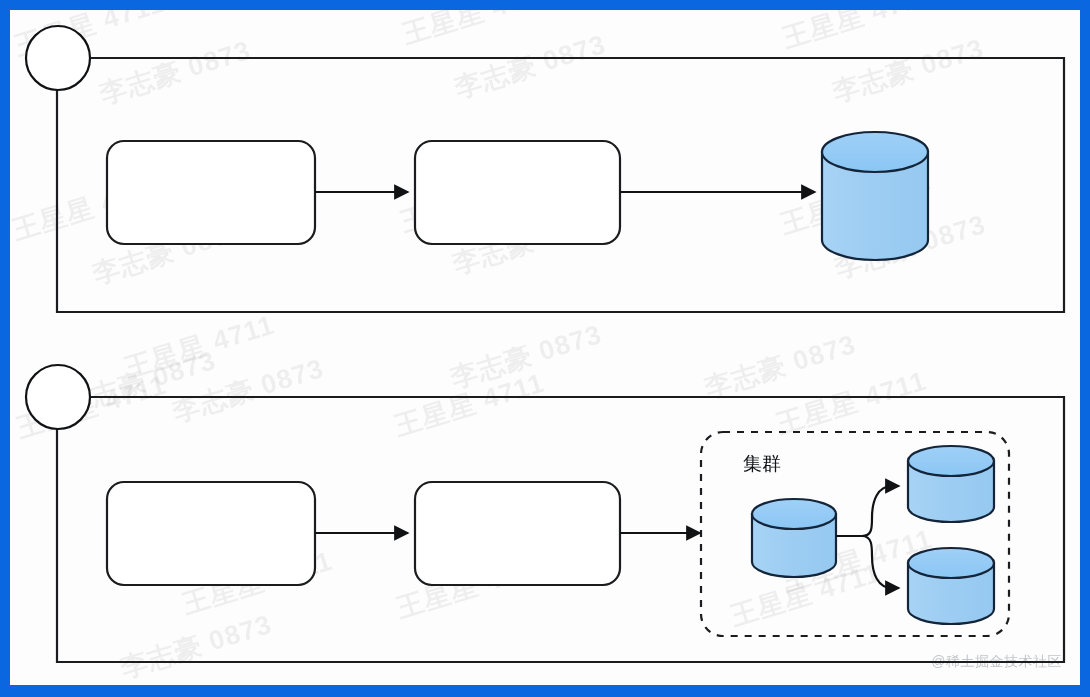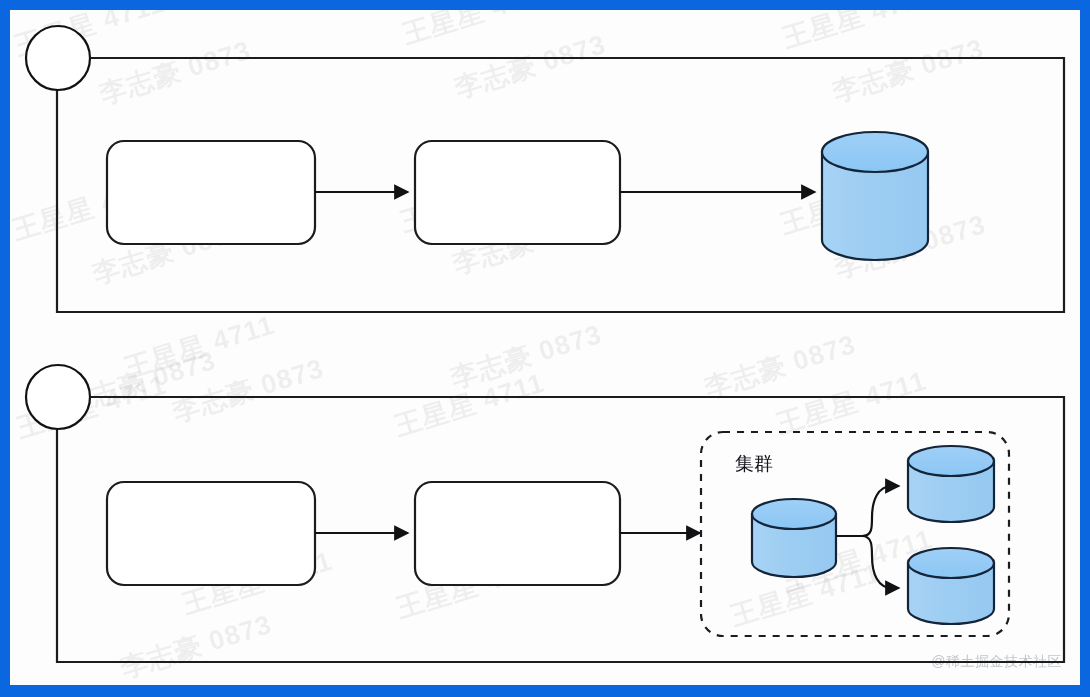--- a/index.html
+++ b/index.html
@@ -85,20 +85,21 @@
     transform: translate(-50%, -50%);
     user-select: none;
   }
   .group-label {
     position: absolute;
     font-size: 19px;
     color: #111317;
     white-space: nowrap;
     transform: translate(-50%, -50%);
     user-select: none;
+    margin-left: 8px;
   }
 </style>
 </head>
 <body>
 
 <div id="page">
   <div id="canvas">
     <div id="watermark-layer">
         <div class="wm" style="left: 0px; top: 20px;">王星星 4711</div>
         <div class="wm" style="left: 85px; top: 68px;">李志豪 0873</div>

